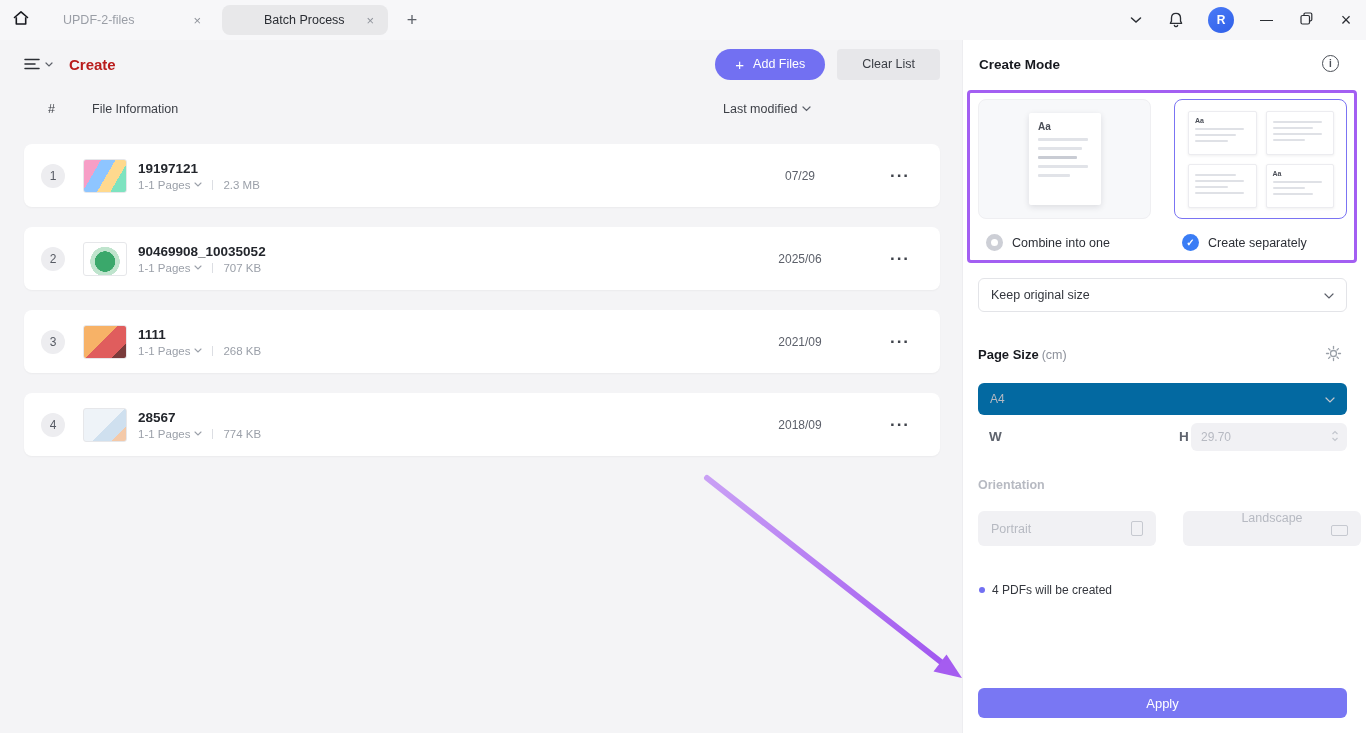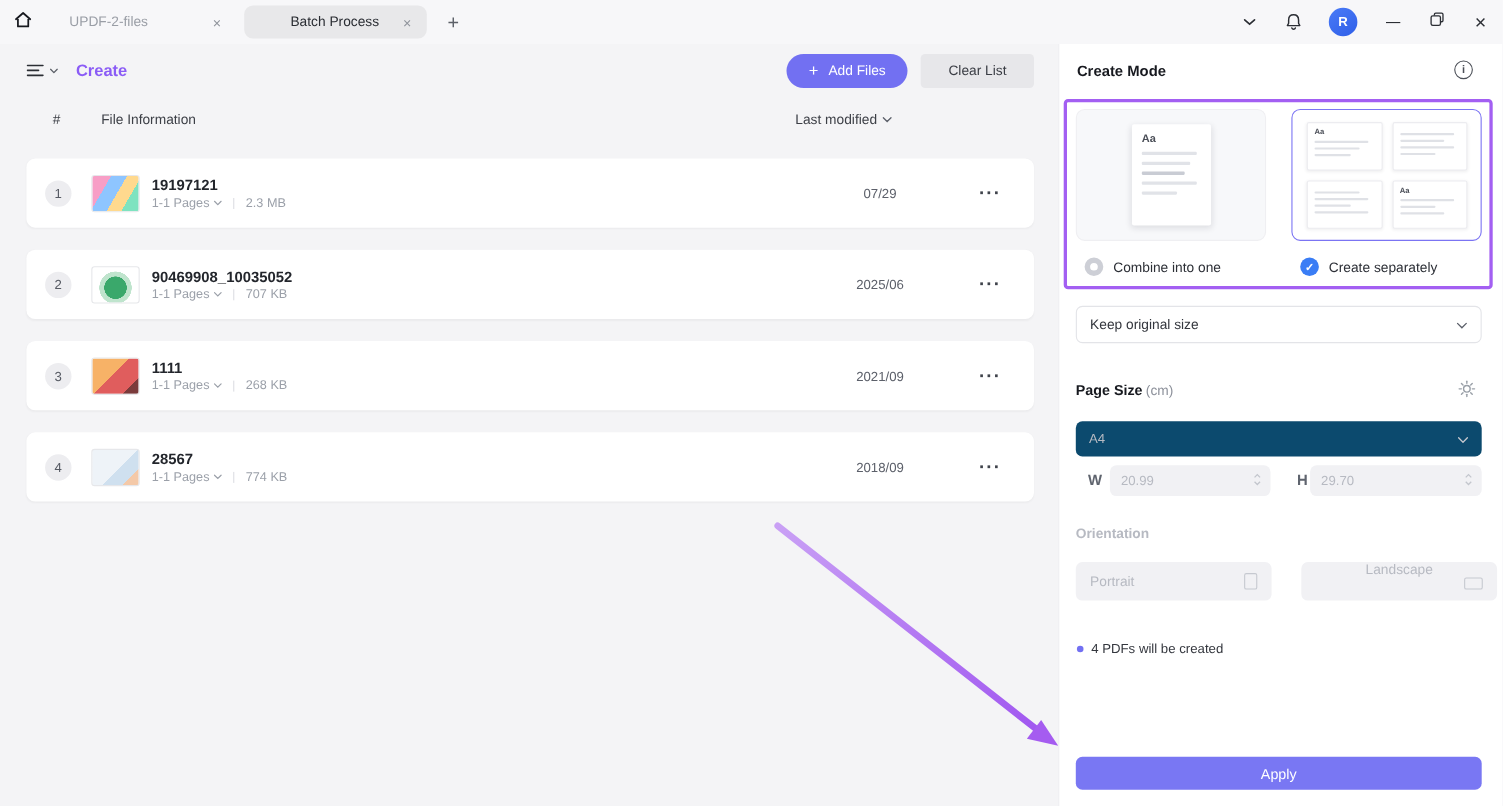--- a/index.html
+++ b/index.html
@@ -18,21 +18,21 @@
   .tb-right { margin-left:auto; display:flex; align-items:center; gap:24px; padding-right:12px; }
   .tb-icon { width:16px; display:flex; align-items:center; justify-content:center; }
   .avatar { width:26px; height:26px; border-radius:50%; background:linear-gradient(145deg,#4a7bf7,#2f5fe8); color:#fff; font-size:12px; font-weight:700; display:flex; align-items:center; justify-content:center; }
   .min-line { display:block; width:13px; height:0; border-top:1.6px solid #2b2e34; }
   .win-close { font-size:18px; color:#2b2e34; line-height:1; }
 
   
   .content { position:absolute; top:40px; left:0; width:962px; bottom:0; padding:0 22px 0 24px; }
   .content-header { margin-top:8px; height:32px; display:flex; align-items:center; }
   .menu-btn { display:flex; align-items:center; gap:5px; }
-  .page-title { margin-left:16px; font-size:15px; font-weight:700; color:#8b5cf6; }
+  .page-title { margin-left:16px; font-size:15px; font-weight:700; color:#b91c1c; }
   .hdr-buttons { margin-left:auto; display:flex; gap:12px; }
   .btn-add { height:31px; padding:0 20px; border-radius:16px; background:#7270f2; color:#fff; font-size:12.5px; display:flex; align-items:center; gap:9px; }
   .btn-add .plus { font-size:15px; line-height:1; }
   .btn-clear { height:31px; padding:0 25px; border-radius:4px; background:#e7e7ea; color:#3a3d44; font-size:12.5px; display:flex; align-items:center; }
 
   .table-head { position:relative; margin-top:22px; height:18px; font-size:12.5px; color:#3c3f46; }
   .th-index { position:absolute; left:24px; }
   .th-file { position:absolute; left:68px; }
   .th-mod { position:absolute; left:699px; display:flex; align-items:center; gap:5px; }
 
@@ -73,21 +73,21 @@
 
   .option { position:absolute; display:flex; align-items:center; gap:9px; font-size:12.5px; color:#2c2f36; }
   .opt-combine { left:16px; top:141px; }
   .opt-separate { left:212px; top:141px; }
   .radio { width:17px; height:17px; border-radius:50%; border:5px solid #cdcfd6; background:#fff; flex:none; }
   .checkcircle { width:17px; height:17px; border-radius:50%; background:#3a7df5; color:#fff; font-size:10px; font-weight:700; display:flex; align-items:center; justify-content:center; flex:none; }
 
   .select { position:absolute; left:15px; width:369px; height:29px; border:1px solid #e3e4e8; border-radius:6px; display:flex; align-items:center; padding:16px 12px; font-size:12.5px; color:#33363d; background:#fff; }
   .select .chev-r { margin-left:auto; }
   .sel-keep { top:238px; }
-  .sel-a4 { top:343px; height:30px; background:#0c4a6e; border:none; color:#b7bac2; font-size:12px; }
+  .sel-a4 { top:343px; height:30px; background:#0369a1; border:none; color:#b7bac2; font-size:12px; }
 
   .section-label { position:absolute; left:15px; top:307px; font-size:13px; font-weight:700; color:#17191f; }
   .unit { color:#8d919b; font-weight:400; margin-left:3px; font-size:12.5px; }
   .gear { position:absolute; right:24px; top:305px; }
 
   .dim-label { position:absolute; font-size:13.5px; font-weight:600; color:#5f646e; top:389px; }
   .w-label { left:26px; } .h-label { left:216px; }
   .dim-input { position:absolute; top:383px; height:28px; background:#f1f1f4; border-radius:6px; display:flex; align-items:center; padding:0 8px 0 10px; font-size:12px; color:#b7bac2; }
   .input-w { left:46px; width:146px; }
   .input-h { left:228px; width:156px; }
@@ -365,29 +365,20 @@
     <div class="select sel-a4">
       <span>A4</span>
       <span class="chev-r">
         <svg width="10" height="6" viewBox="0 0 10 6">
             <path d="M1 1l4 4 4-4" stroke="#c3c6cd" stroke-width="1.2" fill="none" stroke-linecap="round"></path>
           </svg>
       </span>
     </div>
 
     <span class="dim-label w-label">W</span>
-    <div class="dim-input input-w">
-      <span>20.99</span>
-      <span class="stepper">
-        <svg width="8" height="14" viewBox="0 0 8 14">
-            <path d="M1.5 5L4 2.5 6.5 5" stroke="#c3c6cd" fill="none" stroke-width="1.2"></path>
-            <path d="M1.5 9L4 11.5 6.5 9" stroke="#c3c6cd" fill="none" stroke-width="1.2"></path>
-          </svg>
-      </span>
-    </div>
     <span class="dim-label h-label">H</span>
     <div class="dim-input input-h">
       <span>29.70</span>
       <span class="stepper">
         <svg width="8" height="14" viewBox="0 0 8 14">
             <path d="M1.5 5L4 2.5 6.5 5" stroke="#c3c6cd" fill="none" stroke-width="1.2"></path>
             <path d="M1.5 9L4 11.5 6.5 9" stroke="#c3c6cd" fill="none" stroke-width="1.2"></path>
           </svg>
       </span>
     </div>

